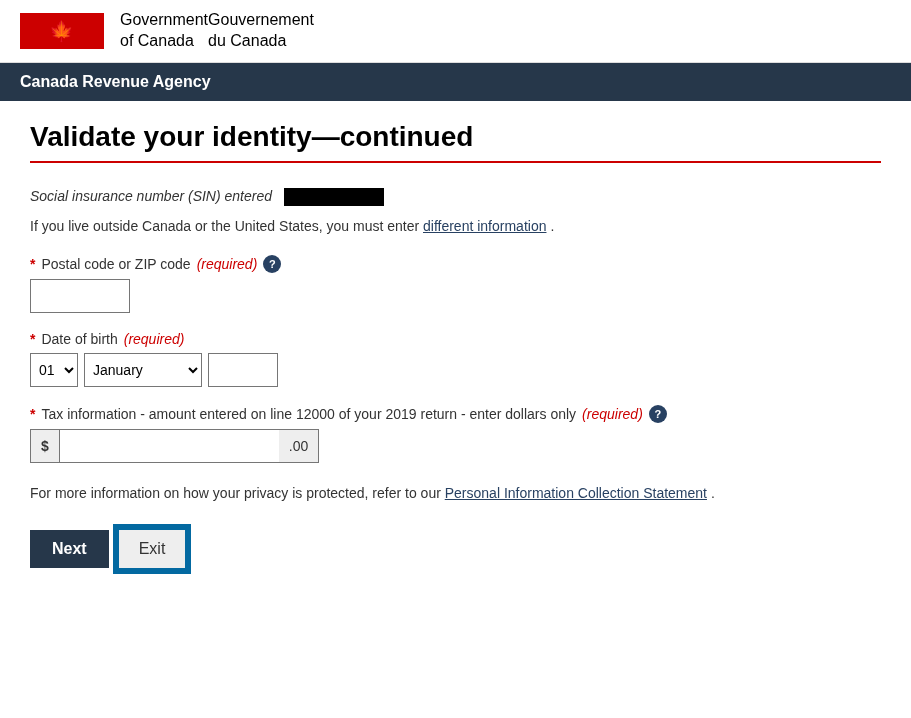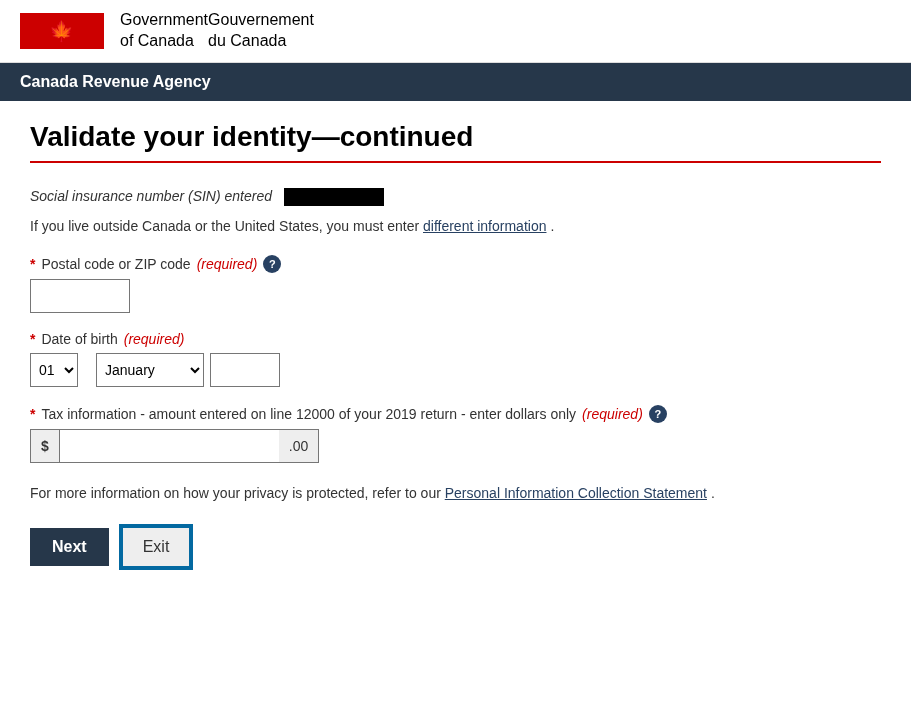--- a/index.html
+++ b/index.html
@@ -175,22 +175,21 @@
       height: 34px;
       background: #fff;
       cursor: pointer;
     }
 
     .day-select {
       width: 48px;
     }
 
     .month-select {
-      width: 108px;
-      margin-left: 12px;
+      width: 118px;
     }
 
     .year-input {
       width: 70px;
       border: 1px solid #767676;
       padding: 6px 8px;
       font-size: 14px;
       height: 34px;
     }
 
@@ -237,38 +236,38 @@
 
     .privacy-line {
       margin-top: 20px;
       font-size: 14px;
     }
 
     
     .button-row {
       margin-top: 20px;
       display: flex;
-      gap: 10px;
+      gap: 4px;
       align-items: center;
     }
 
     .btn-next {
       background: #26374a;
       color: #fff;
       border: none;
       padding: 10px 22px;
       font-size: 16px;
       font-weight: bold;
       cursor: pointer;
     }
 
     .btn-exit {
       background: #eee;
       color: #333;
-      border: 4px solid #0369a1;
+      border: 6px solid #0369a1;
       padding: 10px 20px;
       font-size: 16px;
       cursor: pointer;
     }
   </style>
 </head>
 <body>
 
 <div class="header">
   <div class="flag-logo">

